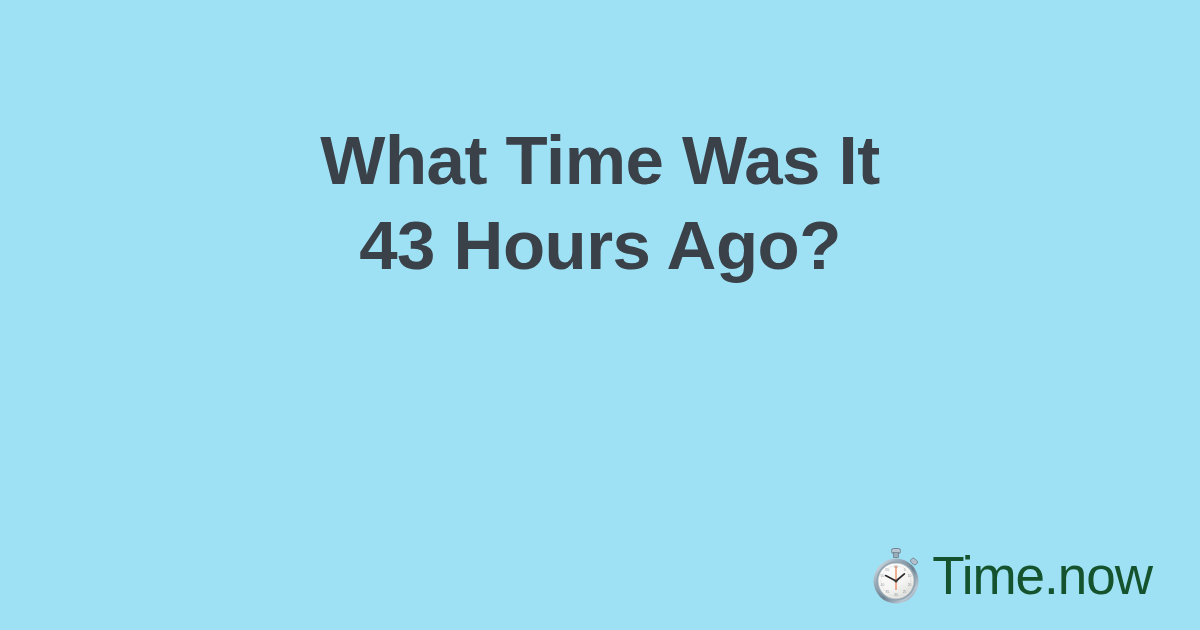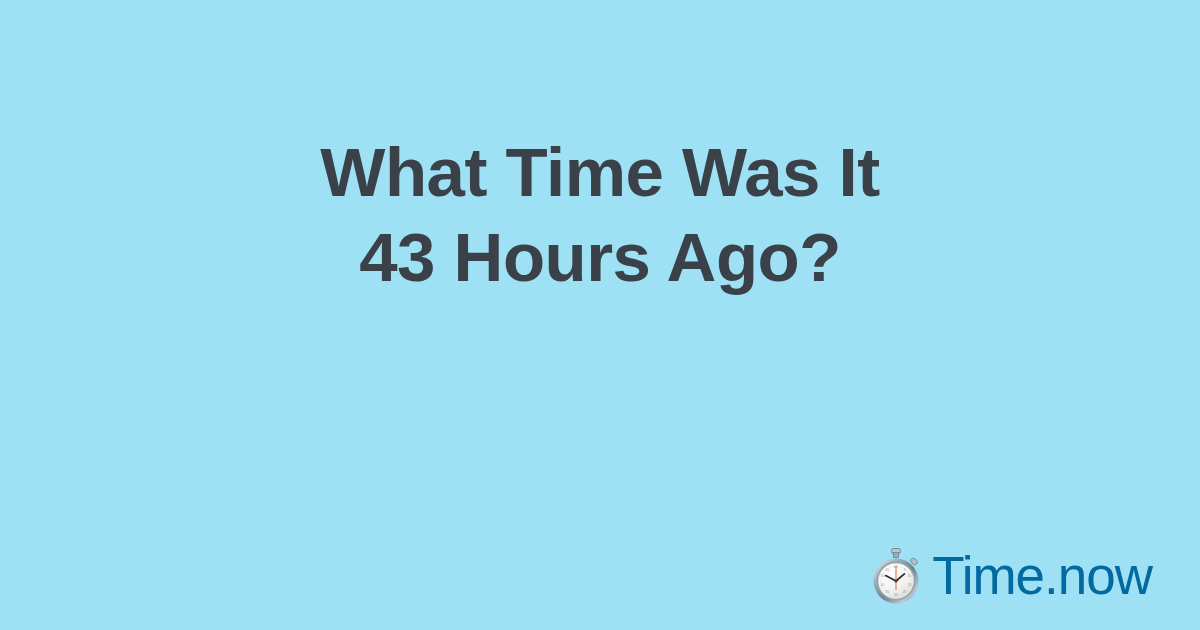--- a/index.html
+++ b/index.html
@@ -26,21 +26,21 @@
 
   .hero {
     width: 100%;
     margin-top: 118px;
     display: flex;
     flex-direction: column;
     align-items: center;
   }
 
   .page-title {
-    margin: 12px;
+    margin: 0;
     padding: 0;
     width: 900px;
     text-align: center;
     color: #3B4149;
     font-family: "Liberation Sans", sans-serif;
     font-weight: bold;
     font-size: 69px;
     line-height: 85px;
     letter-spacing: -0.5px;
     white-space: pre-line;
@@ -73,21 +73,21 @@
     width: 52px;
     height: 56px;
     display: block;
     flex: none;
   }
 
   .brand-name {
     font-family: "Liberation Sans", sans-serif;
     font-size: 53px;
     font-weight: normal;
-    color: #0369a1;
+    color: #14532d;
     line-height: 56px;
     letter-spacing: -1px;
     white-space: nowrap;
   }
 </style>
 </head>
 <body>
 
 <div class="og-card">
 

